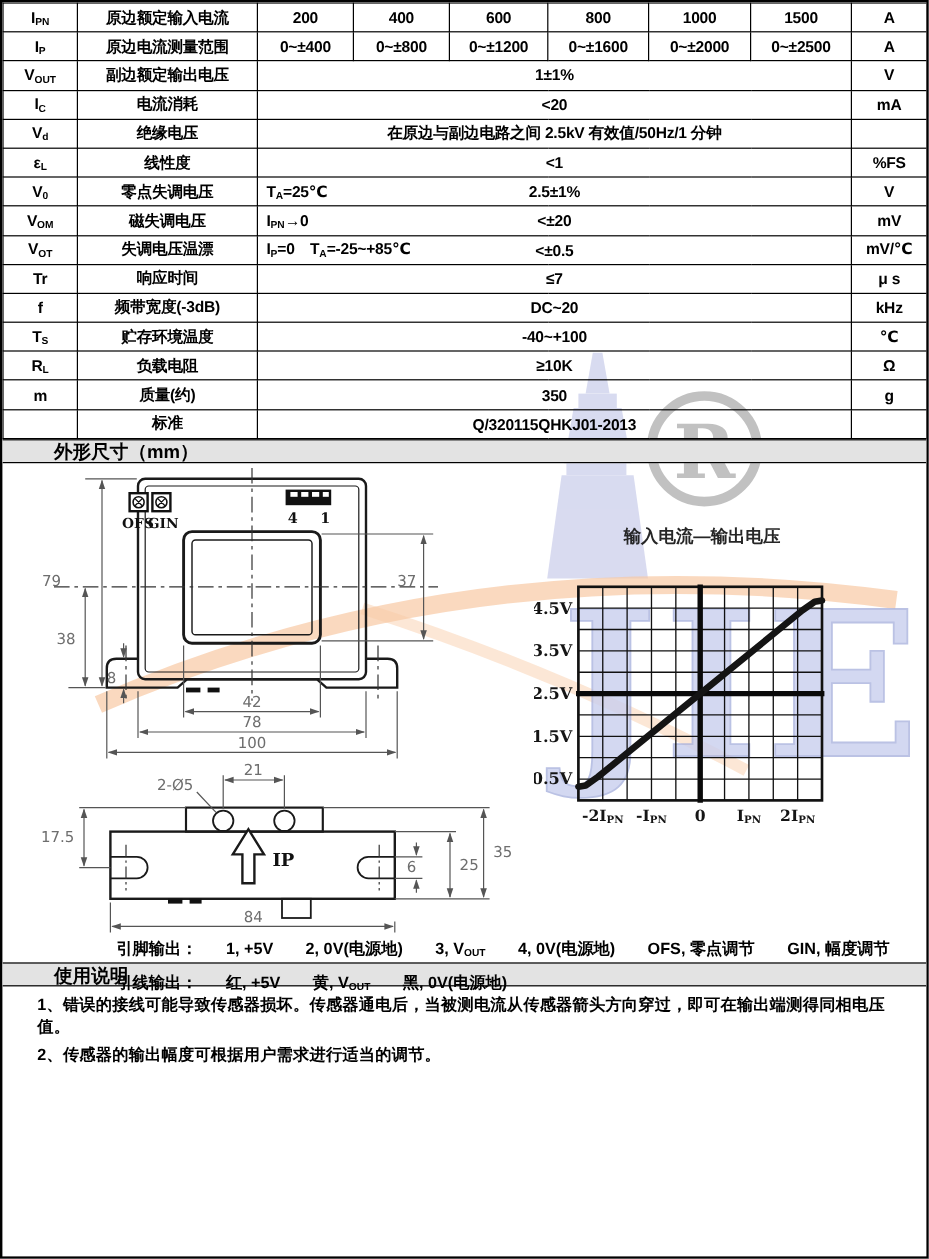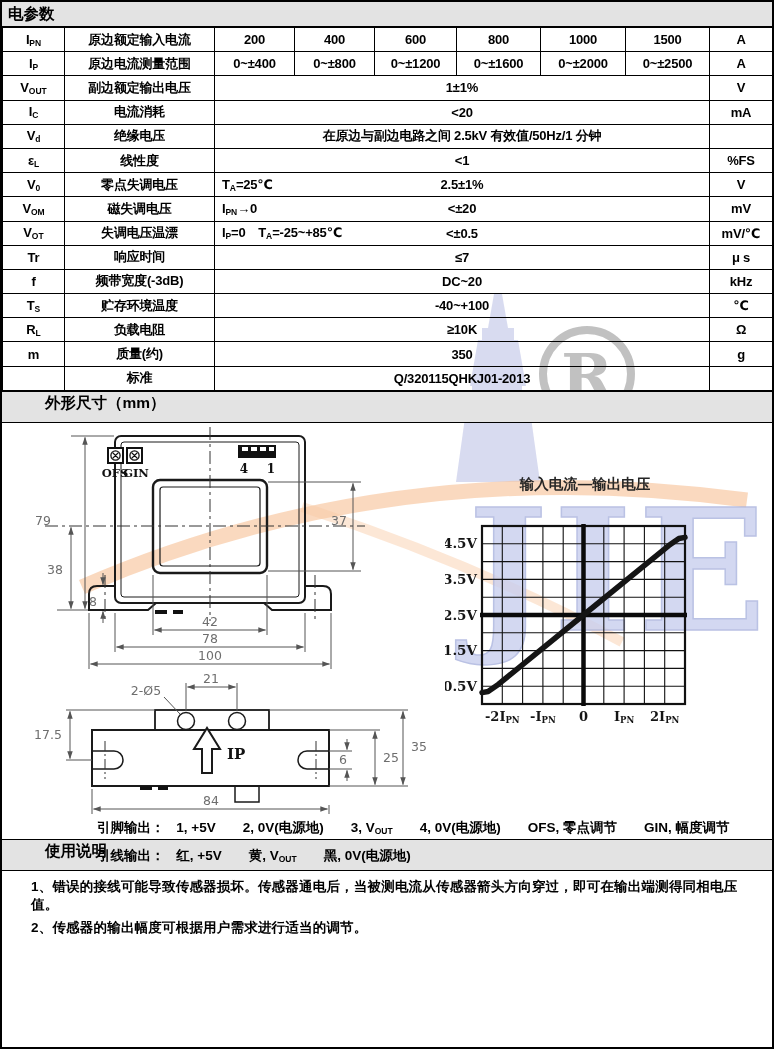--- a/index.html
+++ b/index.html
@@ -4,34 +4,34 @@
 <style>
   html,body{margin:0;padding:0;background:#888;}
   .page{position:relative;width:774px;height:1049px;margin:0 auto;background:#fff;
         border:2px solid #000;box-sizing:border-box;overflow:hidden;
         font-family:"Liberation Sans","DejaVu Sans",sans-serif;color:#000;
         display:flex;flex-direction:column;}
   .wm{position:absolute;inset:0;z-index:0;pointer-events:none;}
   .content{position:relative;z-index:1;display:flex;flex-direction:column;height:100%;}
   .band{height:25px;line-height:24px;background:#e3e3e3;border-bottom:1.5px solid #000;
         font-weight:700;font-size:15.5px;padding-left:6px;box-sizing:border-box;flex:none;}
-  .band.mid{border-top:1.5px solid #000;height:32px;line-height:22px;padding-left:43px;}
+  .band.mid{border-top:1.5px solid #000;height:20px;line-height:22px;padding-left:43px;}
   table.params{border-collapse:collapse;width:770px;table-layout:fixed;flex:none;background:transparent;}
   table.params td{border:1px solid #000;height:23.2px;padding:0 2px;font-size:13px;
         text-align:center;font-weight:600;letter-spacing:-0.2px;overflow:hidden;white-space:nowrap;}
   td.sym{font-size:14px;font-weight:700;}
   td.nm{text-align:left;padding-left:8px;font-weight:700;font-size:13.5px;}
   td.unit{font-weight:700;}
   td.cv{position:relative;}
   td.cv .cond{position:absolute;left:7px;top:50%;transform:translateY(-50%);font-weight:600;}
   sub{font-size:8.5px;font-weight:700;vertical-align:-2px;letter-spacing:0;}
   .draw{position:relative;height:416px;flex:none;}
   .abs{position:absolute;}
   .pinline{position:absolute;left:95px;font-size:13.5px;font-weight:600;white-space:nowrap;}
-  .pinline .lbl{font-weight:700;margin-right:8px;}
+  .pinline .lbl{font-weight:700;margin-right:20px;}
   .pinline .pi{margin-right:27px;}
   .usage{flex:1;padding:7px 9px 0 9px;font-size:13.5px;font-weight:600;}
   .usage .u-item{margin-bottom:5px;letter-spacing:0.2px;margin-left:20px;}
   .dimtxt{fill:#6e6e6e;font-size:12.5px;font-family:"DejaVu Sans",sans-serif;font-weight:400;}
   .blktxt{fill:#111;font-family:"DejaVu Serif","Liberation Serif",serif;font-weight:700;}
   .chtxt{fill:#151515;font-family:"DejaVu Serif","Liberation Serif",serif;font-weight:700;}
 </style>
 </head>
 <body>
 
@@ -49,23 +49,20 @@
     <path d="M300,505 Q470,560 620,640" stroke="#f8c9a4" stroke-width="10" fill="none" opacity="0.45"></path>
     <g opacity="0.85">
       <circle cx="585" cy="372" r="44" fill="none" stroke="#b7b7b7" stroke-width="8"></circle>
       <text x="585" y="396" text-anchor="middle" font-size="62" font-weight="bold" font-family="DejaVu Serif, Liberation Serif, serif" fill="#b7b7b7">R</text>
     </g>
     <text x="466" y="628" font-size="168" font-weight="bold" font-family="DejaVu Serif, Liberation Serif, serif" fill="#c9cfee" stroke="#aab3de" stroke-width="1.5" letter-spacing="6" opacity="0.8">JIEFUL</text>
   </svg>
 
   <div class="content">
 
-    <div class="band">
-      <span>电参数</span>
-    </div>
 
     <table class="params">
       <colgroup>
         <col style="width:62px">
           <col style="width:150px">
           <col style="width:80px">
           <col style="width:80px">
         <col style="width:82px">
           <col style="width:84px">
           <col style="width:85px">

